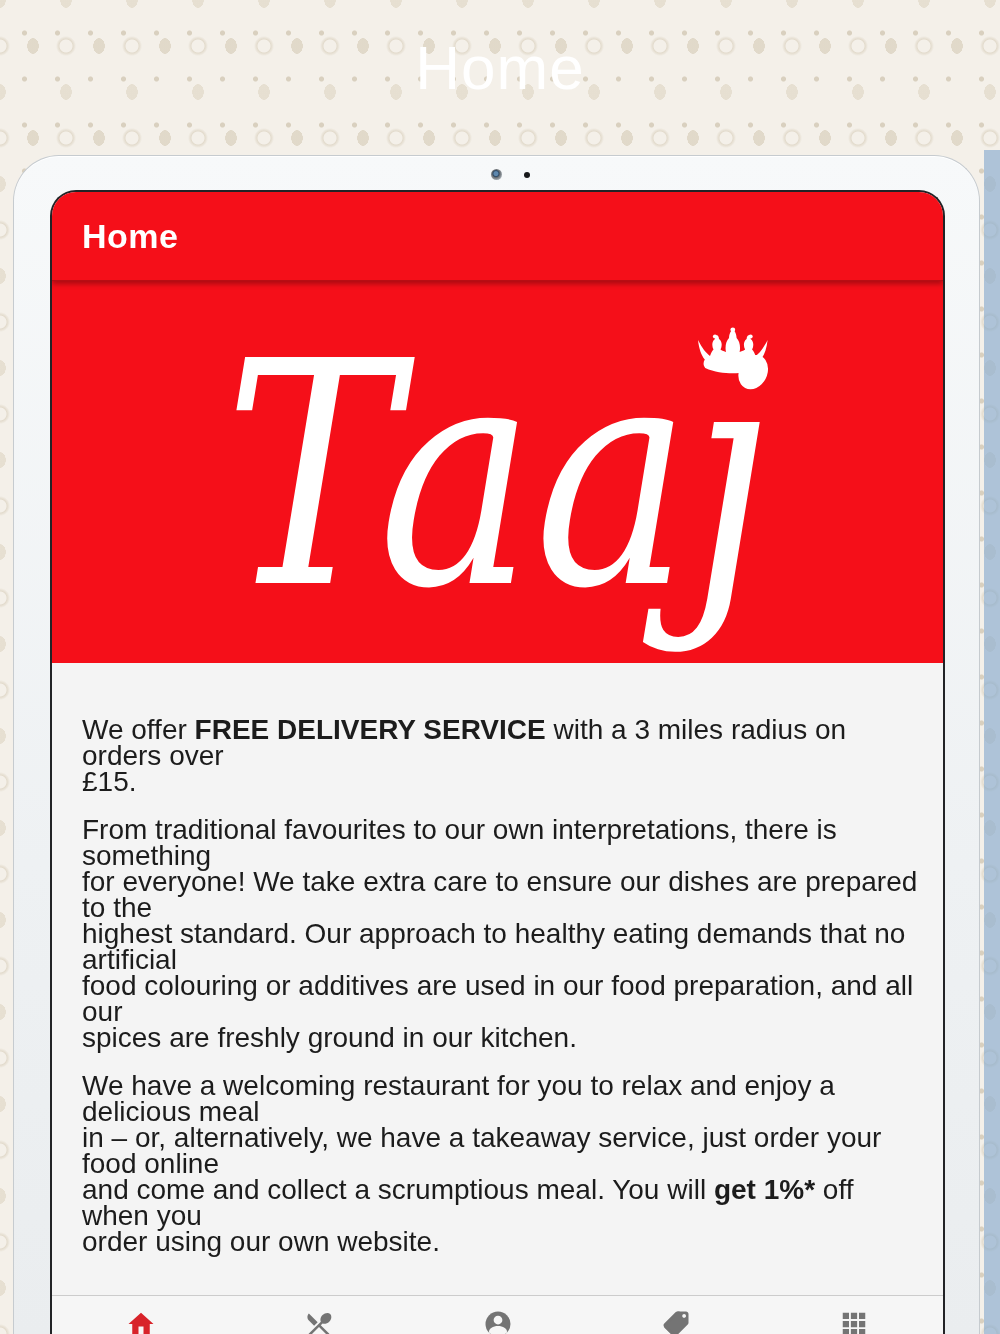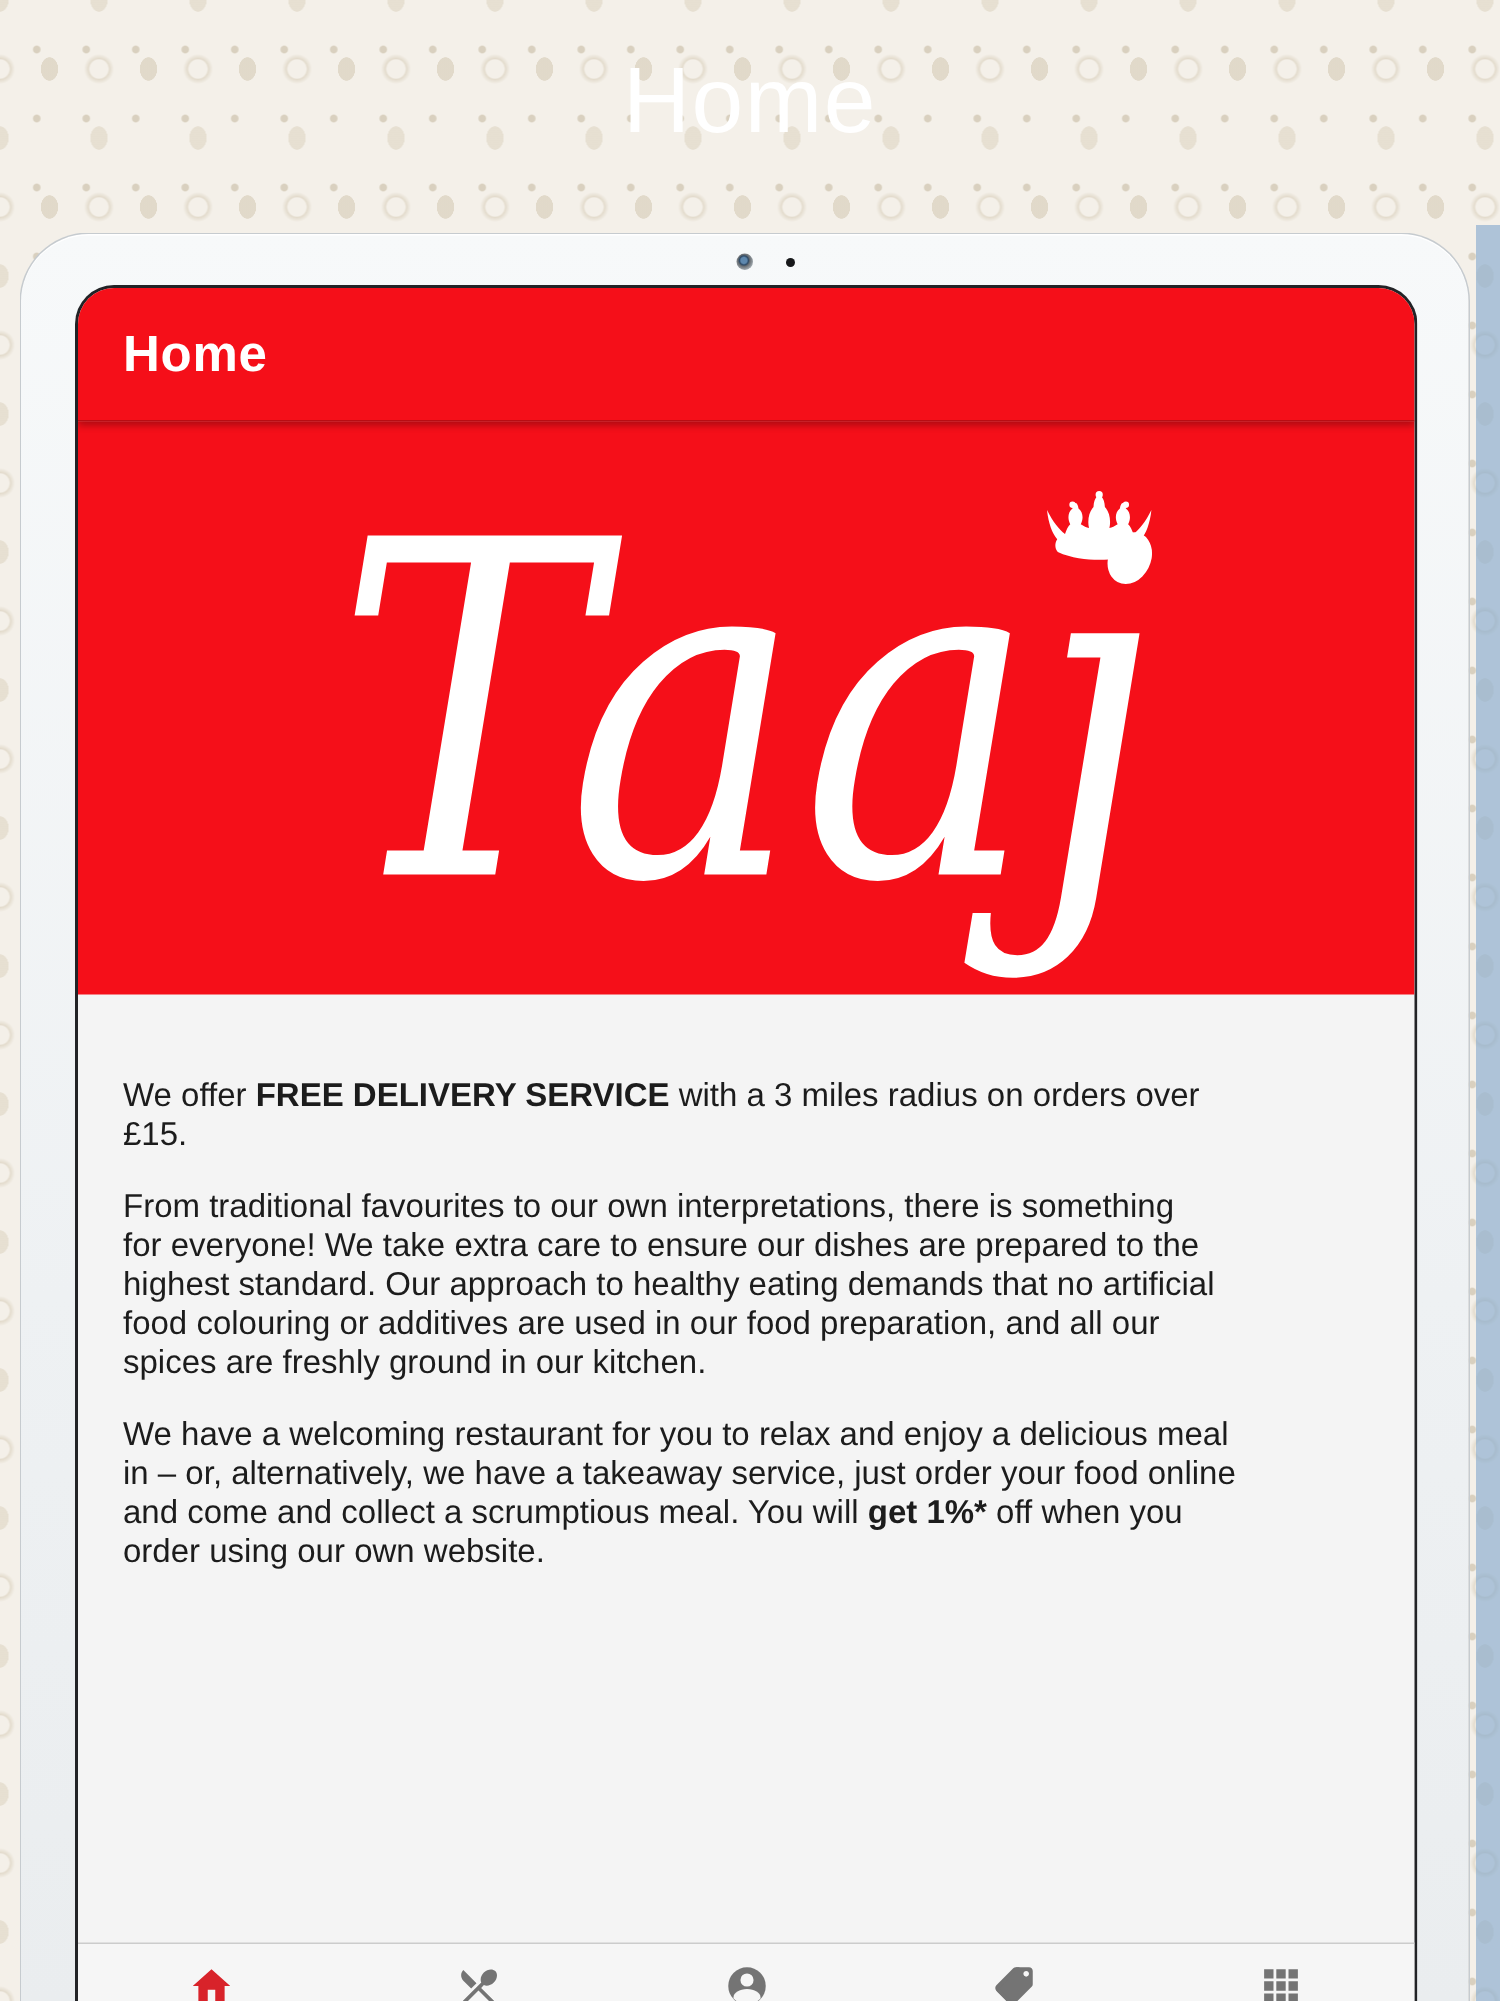--- a/index.html
+++ b/index.html
@@ -63,21 +63,21 @@
   }
   .app-header h1{ color:#ffffff; font-size:34px; font-weight:700; letter-spacing:0.5px; }
 
   .logo-area{
     height:382px; background:#f50f19; overflow:hidden;
   }
   .logo-svg{ display:block; margin:40px auto 0; }
 
   .content{
     padding:54px 18px 0 30px;
-    font-size:22px; line-height:26px; color:#1c1c1c;
+    font-size:28px; line-height:26px; color:#1c1c1c;
   }
   .content p{ margin:0 0 22px 0; white-space:pre-line; overflow-wrap:break-word; }
   .content b{ font-weight:700; }
 
   .navbar{
     position:absolute; left:0; right:0; bottom:0; height:41px;
     background:#f6f6f6;
     border-top:1px solid #cccccc;
     display:flex;
   }

